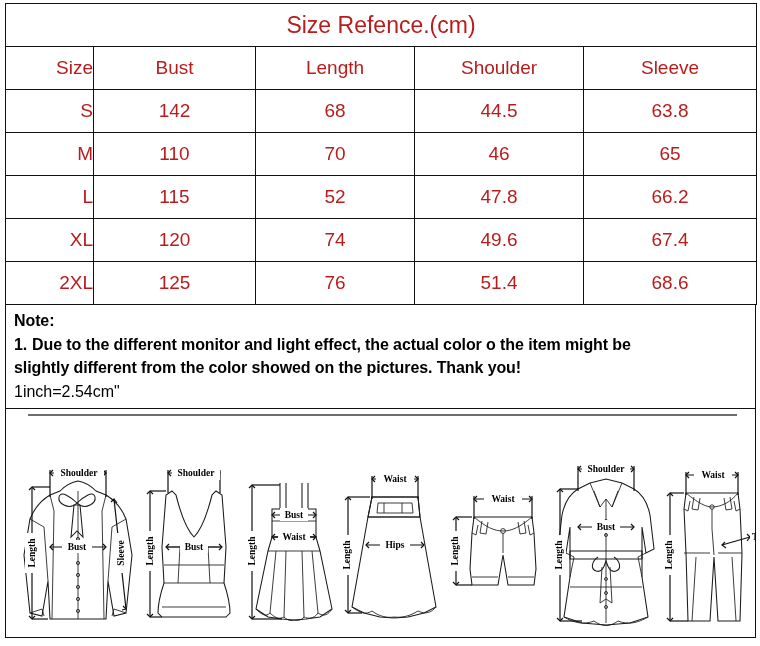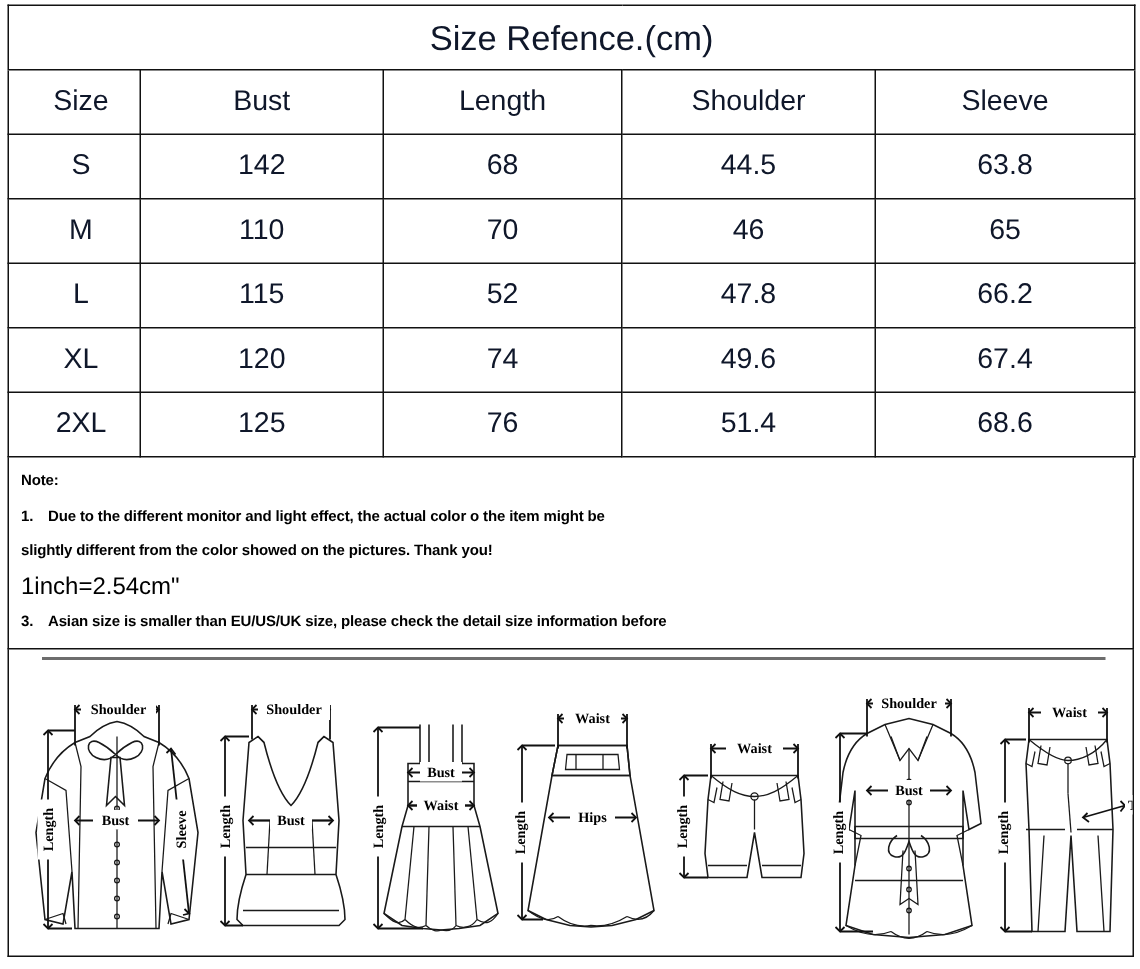--- a/index.html
+++ b/index.html
@@ -19,52 +19,52 @@
   .sizetable {
     width: 100%;
     border-collapse: collapse;
     table-layout: fixed;
   }
   .sizetable td {
     border: 1.6px solid #111;
     text-align: center;
     font-size: 19px;
     font-weight: 400;
-    color: #0f172a;
+    color: #b91c1c;
     padding: 0;
     height: 42px;
     line-height: 42px;
     white-space: nowrap;
     overflow: hidden;
   }
   .title-cell {
     border: 1.6px solid #111;
     border-bottom: none !important;
     height: 42px !important;
     line-height: 42px !important;
     font-size: 23px !important;
     text-align: center;
   }
   .col-size { width: 88px; }
   .col-b    { width: 162px; }
   .col-l    { width: 159px; }
   .col-s    { width: 169px; }
   .col-sl   { width: 173px; }
   td.size-cell {
-    text-align: center;
+    text-align: right;
     padding-left: 9px;
   }
   
   .notes-wrap {
     border: 1.6px solid #111;
     border-top: none;
     padding: 4px 0 5px 8px;
   }
   .note-line {
-    font-size: 10px;
+    font-size: 16px;
     font-weight: bold;
     line-height: 23.5px;
     white-space: nowrap;
     letter-spacing: -0.1px;
   }
   .note-line.plain {
     font-weight: 400;
     font-size: 16px;
     letter-spacing: 0;
   }
@@ -165,23 +165,20 @@
   <div class="notes-wrap">
     <div class="note-line">Note:</div>
     <div class="note-line">
       <span class="note-num">1.</span><span>Due to the different monitor and light effect, the actual color o the item   might be</span>
     </div>
     <div class="note-line">
       <span>slightly   different from the color showed on the pictures. Thank you!</span>
     </div>
     <div class="note-line plain">
       <span>1inch=2.54cm"</span>
-    </div>
-    <div class="note-line">
-      <span class="note-num">3.</span><span>Asian size is smaller than EU/US/UK size, please check the detail size   information before</span>
     </div>
   </div>
 
   <div class="diagram-panel">
     <div class="sep-rule"></div>
     <div class="figs">
 
       <div class="fig">
         <svg width="128" height="172" viewBox="0 0 128 172">
           <g>

